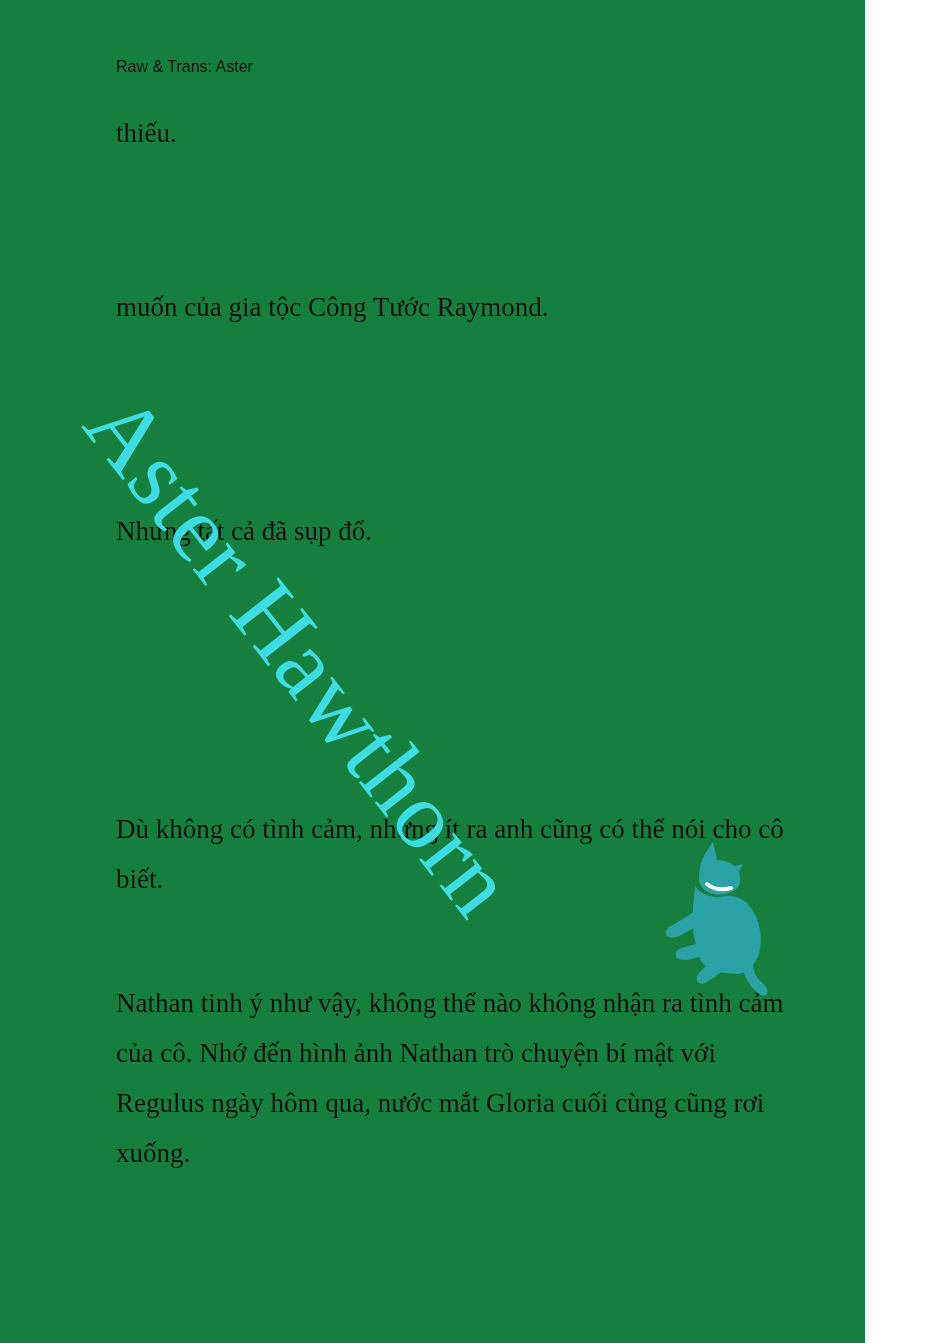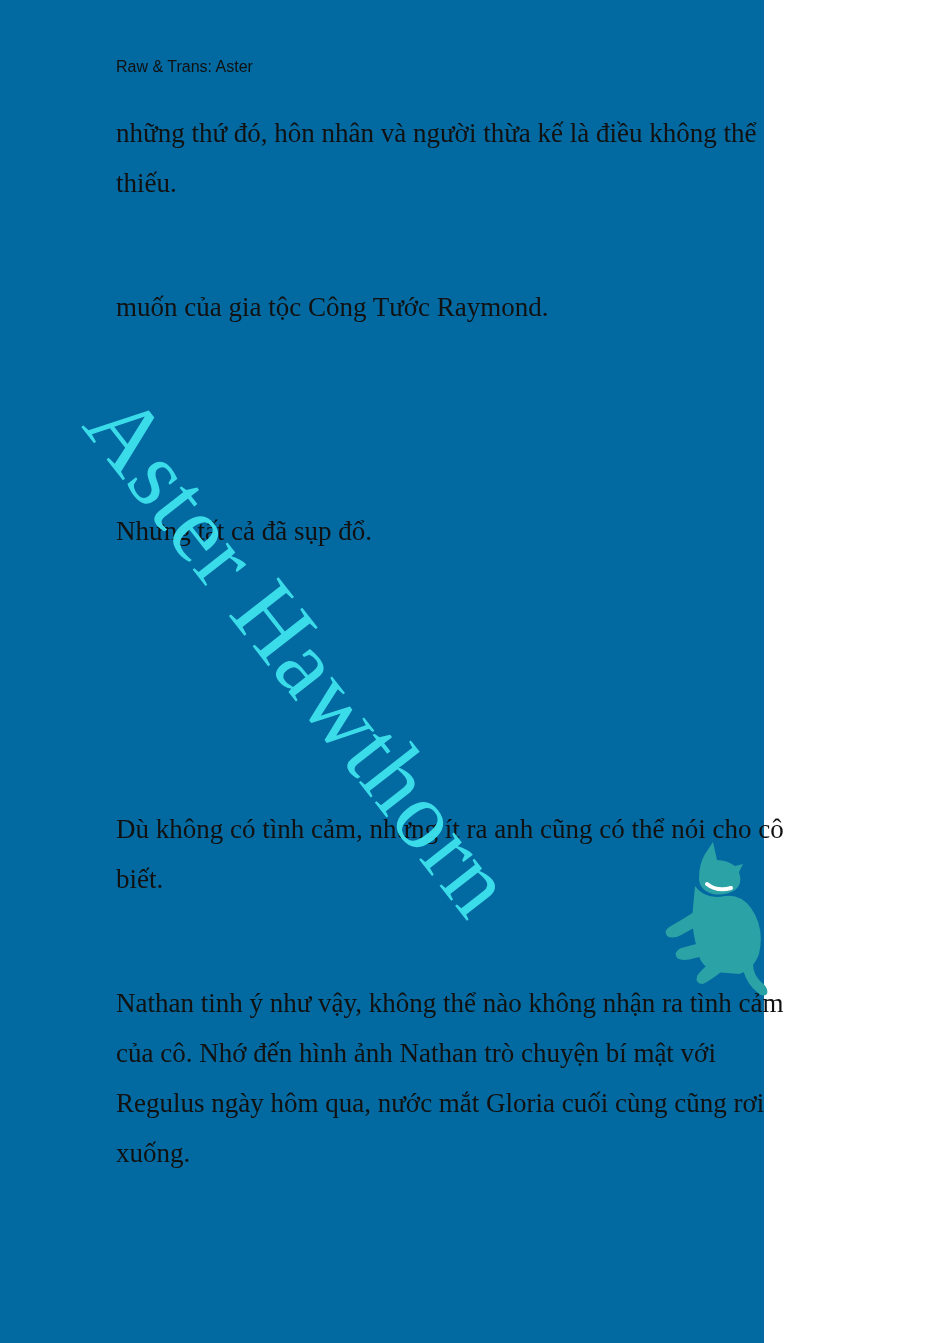--- a/index.html
+++ b/index.html
@@ -1,17 +1,17 @@
 <!DOCTYPE html>
 <html><head>
 <meta charset="utf-8">
 <style>
   html, body { margin: 0; padding: 0; background: #ffffff; }
   body { width: 950px; height: 1343px; position: relative; overflow: hidden; }
-  .page { position: absolute; left: 0; top: 0; width: 764px; height: 1343px; background: #0369a1; }
+  .page { position: absolute; left: 0; top: 0; width: 865px; height: 1343px; background: #15803d; }
   .header {
     position: absolute; left: 116px; top: 58px;
     font-family: "Liberation Sans", sans-serif; font-size: 16px; color: #111;
   }
   .para {
     position: absolute; left: 116px; width: 730px;
     font-family: "Liberation Serif", serif; font-size: 27px; line-height: 50px; color: #111;
     white-space: nowrap;
   }
   .para .line { display: block; height: 50px; }
@@ -23,21 +23,20 @@
   }
   .cat { position: absolute; left: 655px; top: 838px; width: 125px; height: 160px; }
 </style>
 </head>
 <body>
 
 <div class="page">
   <div class="header">Raw &amp; Trans: Aster</div>
 
   <div class="para" style="top:108px">
-    <span class="line">những thứ đó, hôn nhân và người thừa kế là điều không thể</span>
     <span class="line">thiếu.</span>
   </div>
 
   <div class="para" style="top:282px">
     <span class="line">muốn của gia tộc Công Tước Raymond.</span>
   </div>
 
   <div class="para" style="top:506px">
     <span class="line">Nhưng tất cả đã sụp đổ.</span>
   </div>

